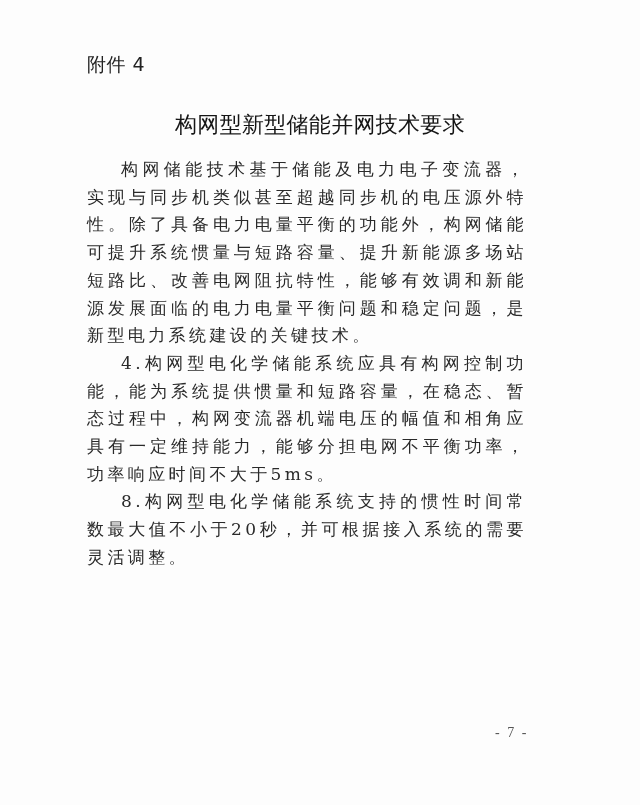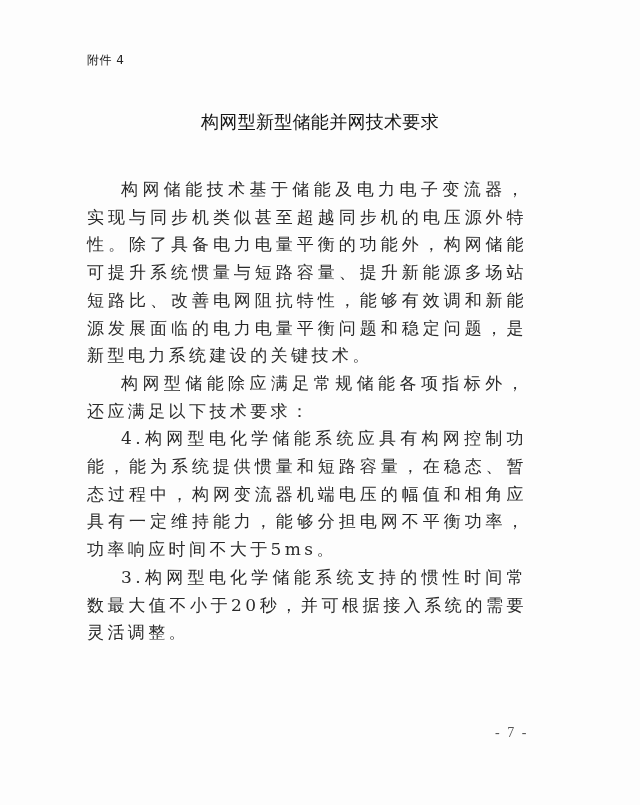--- a/index.html
+++ b/index.html
@@ -18,40 +18,40 @@
     position: absolute;
     left: 0; top: 0;
     width: 640px; height: 805px;
     background: #fdfdfd;
   }
   .attachment-label {
     position: absolute;
     left: 87px;
     top: 52px;
     font-family: "DejaVu Sans", sans-serif;
-    font-size: 12px;
+    font-size: 19px;
     color: #222;
     letter-spacing: 0.5px;
   }
   .doc-title {
     position: absolute;
     left: 0;
     width: 640px;
     top: 110px;
     text-align: center;
     font-family: "DejaVu Sans", sans-serif;
-    font-size: 18px;
+    font-size: 22px;
     font-weight: 500;
     color: #151515;
     letter-spacing: 0.3px;
   }
   .body-text {
     position: absolute;
     left: 87px;
-    top: 176px;
+    top: 156px;
     width: 440px;
     font-family: "DejaVu Serif", serif;
     font-size: 17px;
     line-height: 27.7px;
     color: #2a2a2a;
     letter-spacing: 3.4px;
     text-align: justify;
   }
   .body-text p {
     margin: 0;
@@ -69,19 +69,18 @@
 </style>
 </head>
 <body>
 
 <div class="page">
   <div class="attachment-label">附件 4</div>
   <div class="doc-title">构网型新型储能并网技术要求</div>
 
   <div class="body-text">
     <p>构网储能技术基于储能及电力电子变流器，实现与同步机类似甚至超越同步机的电压源外特性。除了具备电力电量平衡的功能外，构网储能可提升系统惯量与短路容量、提升新能源多场站短路比、改善电网阻抗特性，能够有效调和新能源发展面临的电力电量平衡问题和稳定问题，是新型电力系统建设的关键技术。</p>
-    <p>构网型储能除应满足常规储能各项指标外，还应满足以下技术要求：</p>
     <p>4.构网型电化学储能系统应具有构网控制功能，能为系统提供惯量和短路容量，在稳态、暂态过程中，构网变流器机端电压的幅值和相角应具有一定维持能力，能够分担电网不平衡功率，功率响应时间不大于5ms。</p>
-    <p>3.构网型电化学储能系统支持的惯性时间常数最大值不小于20秒，并可根据接入系统的需要灵活调整。</p>
+    <p>8.构网型电化学储能系统支持的惯性时间常数最大值不小于20秒，并可根据接入系统的需要灵活调整。</p>
   </div>
 
   <div class="page-number">- 7 -</div>
 </div>
 
 </body></html>

